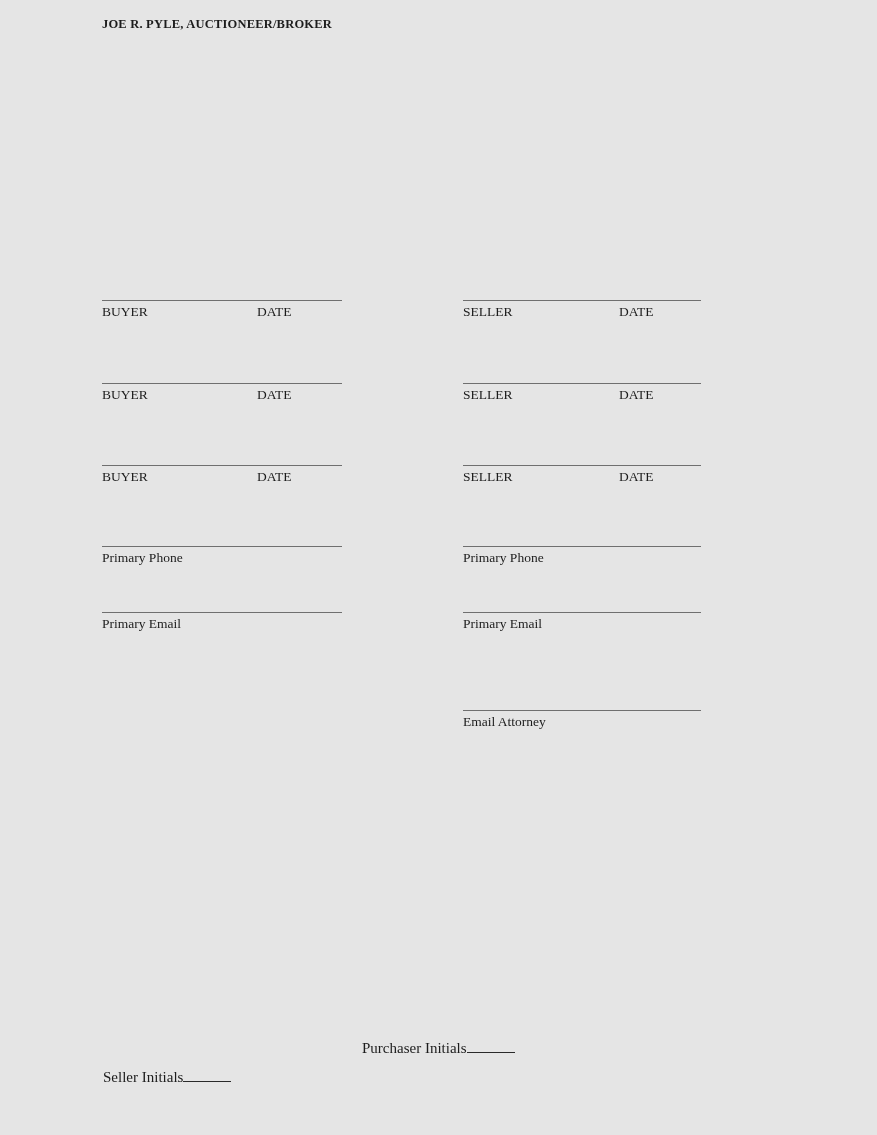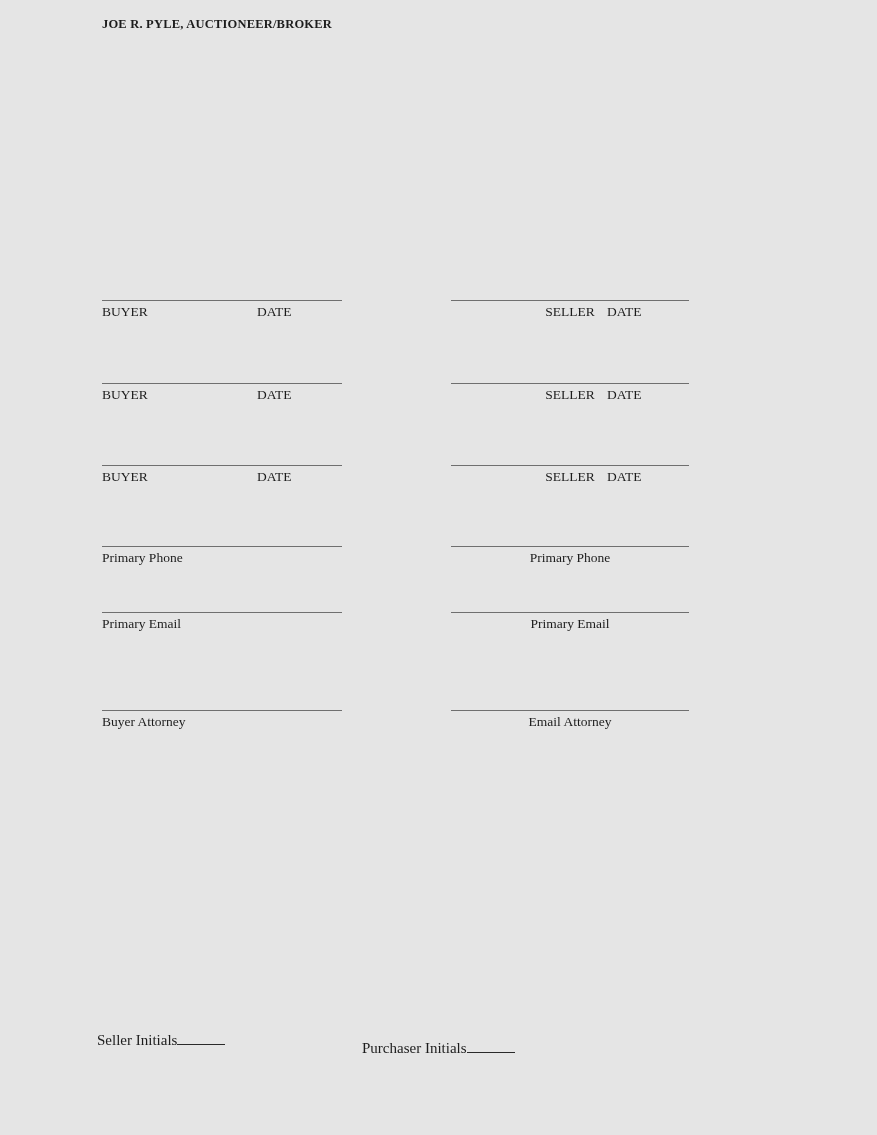--- a/index.html
+++ b/index.html
@@ -16,31 +16,31 @@
     font-size:12.5px; font-weight:bold; letter-spacing:0.2px;
     white-space:nowrap;
   }
   .witness {
     position:absolute; left:103px; top:219px; width:656px;
     font-size:13.5px; line-height:16px; text-indent:57px; margin:0;
   }
   .row { position:absolute; left:0; width:877px; height:40px; }
   .col { position:absolute; top:0; }
   .col.l { left:102px; width:240px; }
-  .col.r { left:451px; width:238px;text-align:center; }
+  .col.r { left:463px; width:238px; }
   .rule { border-top:1px solid #6f6f6f; width:100%; height:0; }
   .lbls { position:relative; margin-top:3px; font-size:13.5px; }
   .role { display:inline-block; }
   .date { position:absolute; top:0; }
   .col.l .date { left:155px; }
   .col.r .date { left:156px; }
   .footer-item {
     position:absolute; top:1031px; font-size:15px; white-space:nowrap;
   }
-  .footer-item.seller { left:97px; }
+  .footer-item.seller { left:103px;margin-top:37px; }
   .footer-item.purchaser { left:362px;margin-top:8px; }
   .blank {
     display:inline-block; width:48px; height:13px;
     border-bottom:1px solid #2a2a2a;
     vertical-align:baseline;
   }
 </style>
 </head>
 <body>
 
@@ -124,26 +124,20 @@
     </div>
     <div class="col r">
       <div class="rule"></div>
       <div class="lbls">
         <span class="role">Primary Email</span>
       </div>
     </div>
   </div>
 
   <div class="row" style="top:710px">
-    <div class="col l">
-      <div class="rule"></div>
-      <div class="lbls">
-        <span class="role">Buyer Attorney</span>
-      </div>
-    </div>
     <div class="col r">
       <div class="rule"></div>
       <div class="lbls">
         <span class="role">Email Attorney</span>
       </div>
     </div>
   </div>
 
   <div class="footer-item seller">
     <span>Seller Initials</span><span class="blank"></span>

